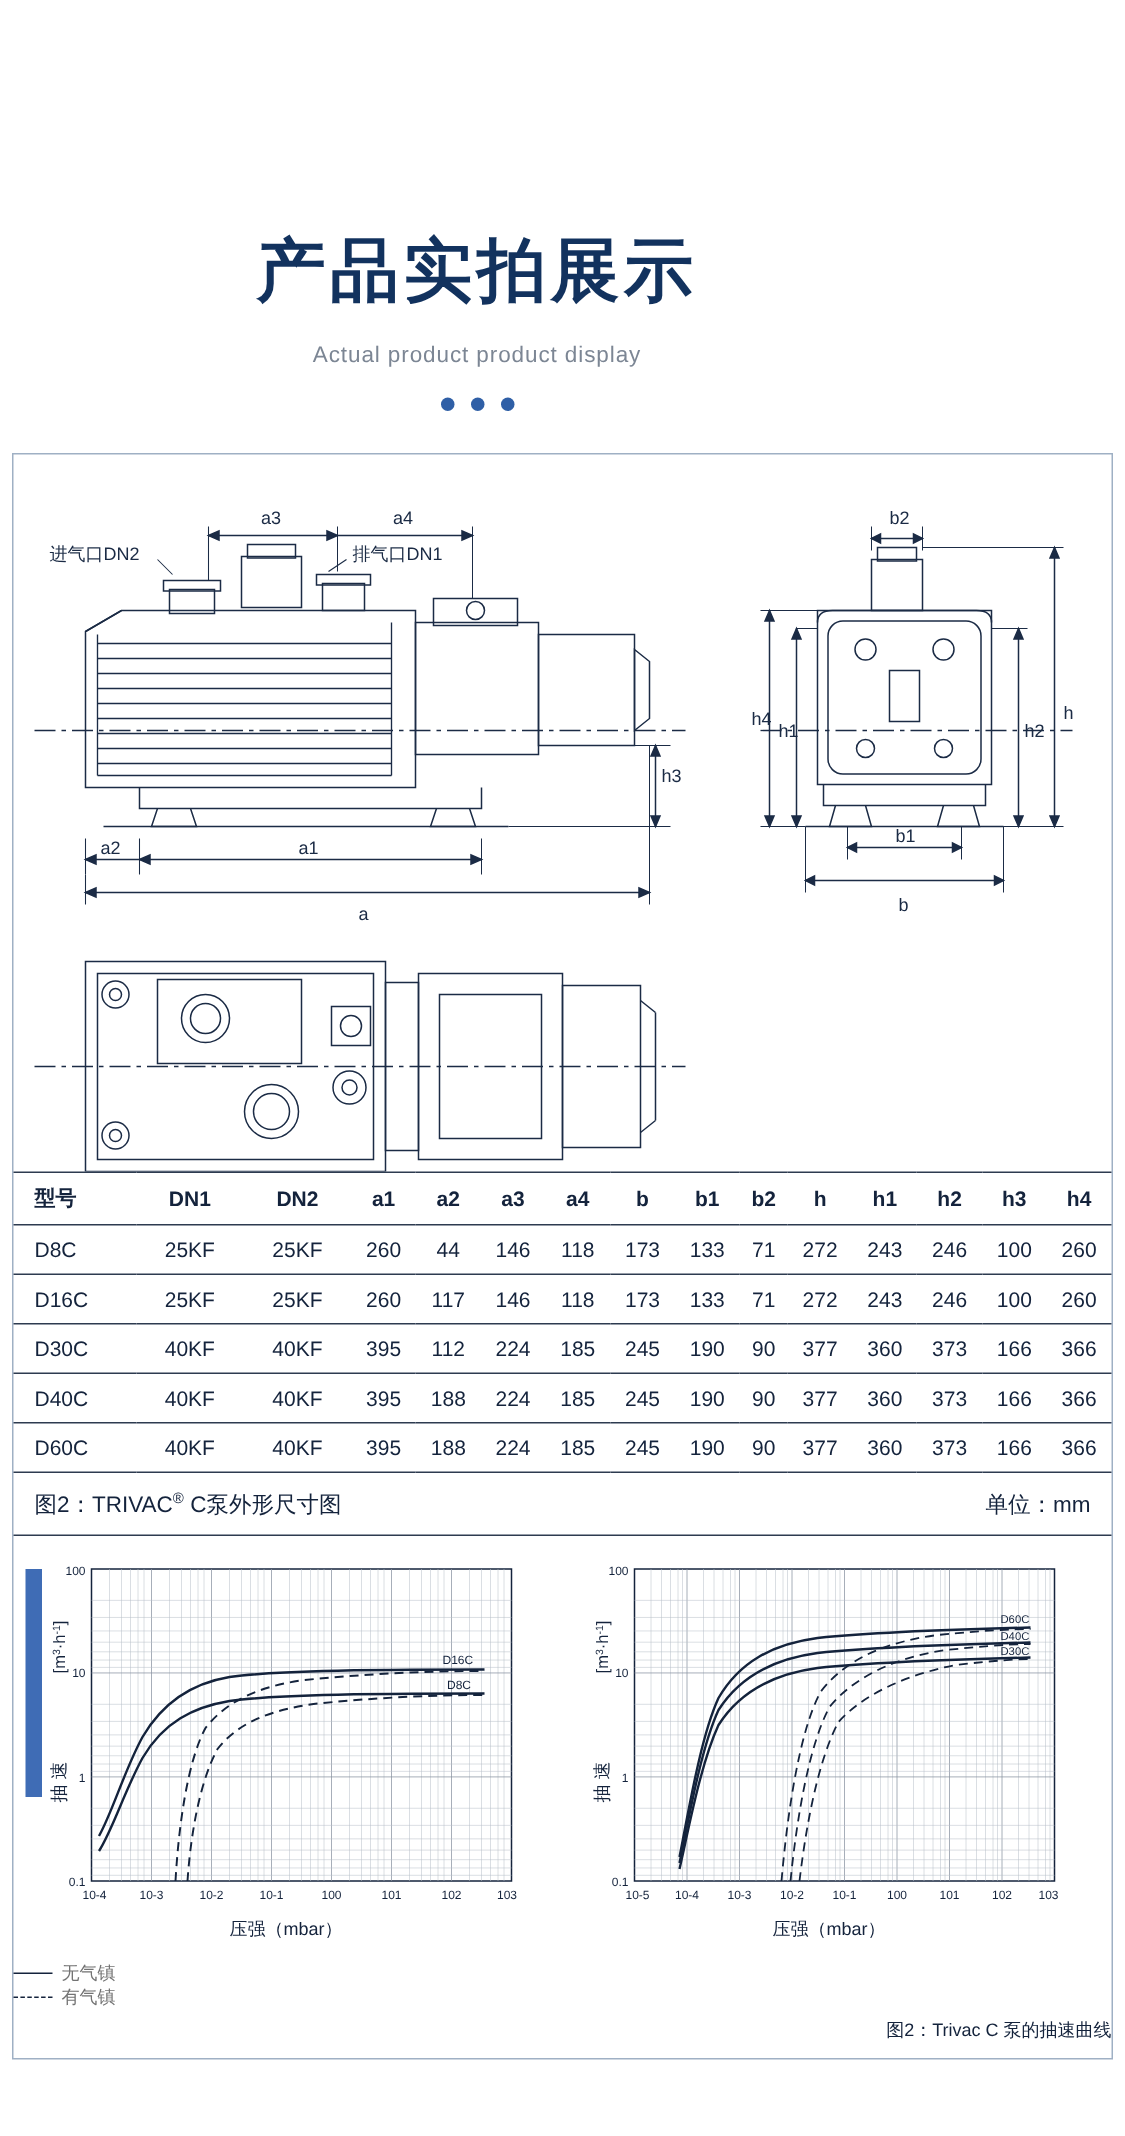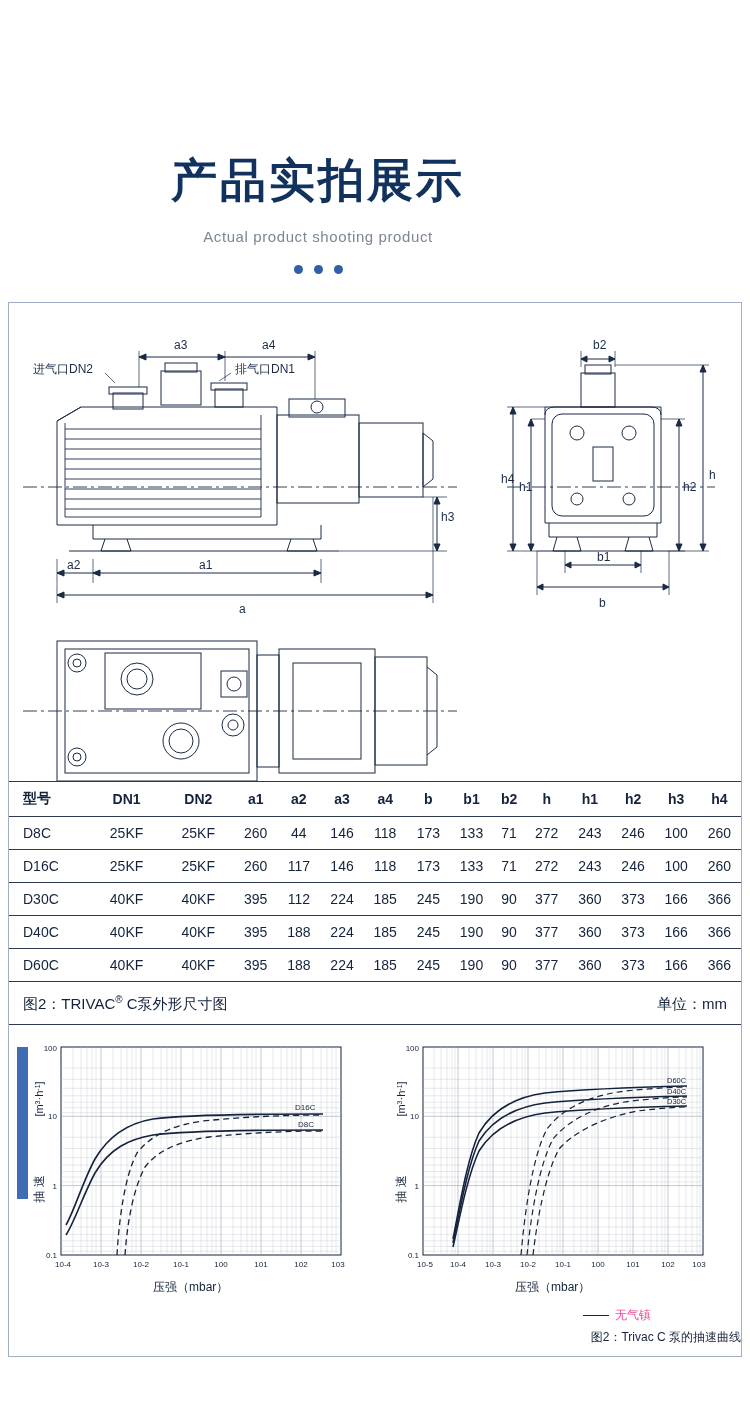--- a/index.html
+++ b/index.html
@@ -71,40 +71,40 @@
     padding:12px 14px 10px 14px;font-size:15px;color:#14233c;
     border-bottom:1px solid #2d3b50;
   }
   .capline .sup{font-size:10px;vertical-align:super;}
 
   
   .charts{display:flex;padding:14px 4px 0 4px;}
   .chartbox{flex:1;position:relative;}
   .legend{
     position:relative;
-    font-size:12px;color:#ec4899;
+    font-size:12px;color:#737373;
     padding:4px 0 0 0;
-    text-align:right;
+    text-align:left;
     padding-right:90px;
     line-height:16px;
   }
   .legend .ln{display:inline-block;width:26px;border-top:1.4px solid #14233c;vertical-align:middle;margin-right:6px;}
   .legend .ln.dash{border-top:1.4px dashed #14233c;}
   .figcap{
     font-size:12px;color:#14233c;padding:6px 0 10px 14px;text-align:right;
   }
 </style>
 </head>
 <body>
 
 <div class="page">
 
   <div class="header">
     <h1>产品实拍展示</h1>
-    <div class="sub">Actual product shooting product</div>
+    <div class="sub">Actual product product display</div>
     <div class="dots">
       <i></i>
       <i></i>
       <i></i>
     </div>
   </div>
 
   <div class="card">
 
     <div class="drawings">
@@ -653,18 +653,21 @@
             <text x="30" y="60" transform="rotate(-90 30 60)" text-anchor="middle" font-size="11">[m<tspan baseline-shift="super" font-size="7">3</tspan>·h<tspan baseline-shift="super" font-size="7">-1</tspan>]</text>
           </g>
         </svg>
       </div>
     </div>
 
     <div class="legend">
       <div>
         <span class="ln"></span><span>无气镇</span>
       </div>
+      <div>
+        <span class="ln dash"></span><span>有气镇</span>
+      </div>
     </div>
 
     <div class="figcap">图2：Trivac C 泵的抽速曲线</div>
 
   </div>
 </div>
 
 </body></html>

